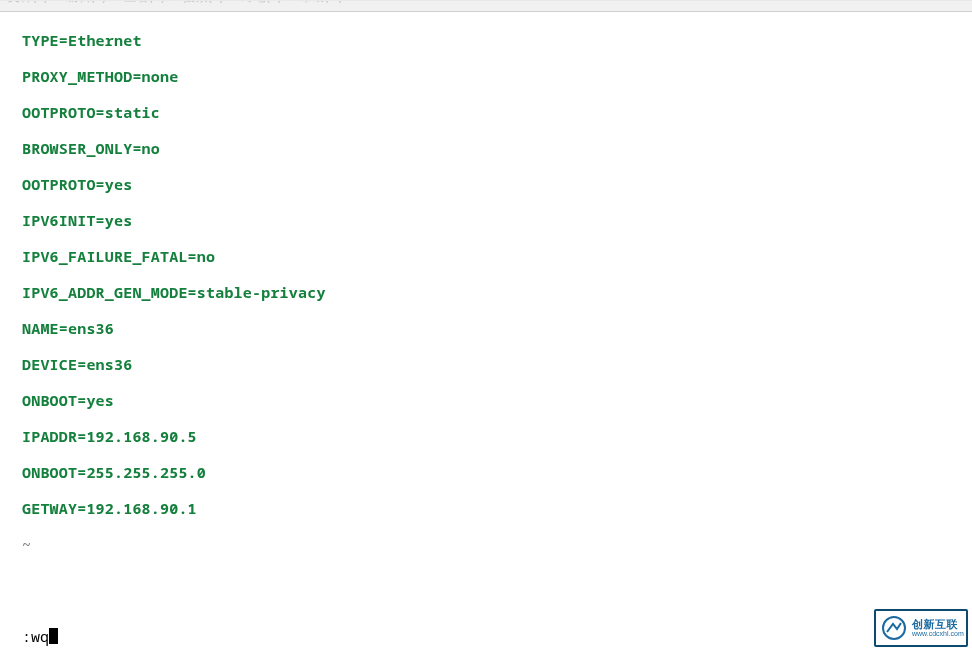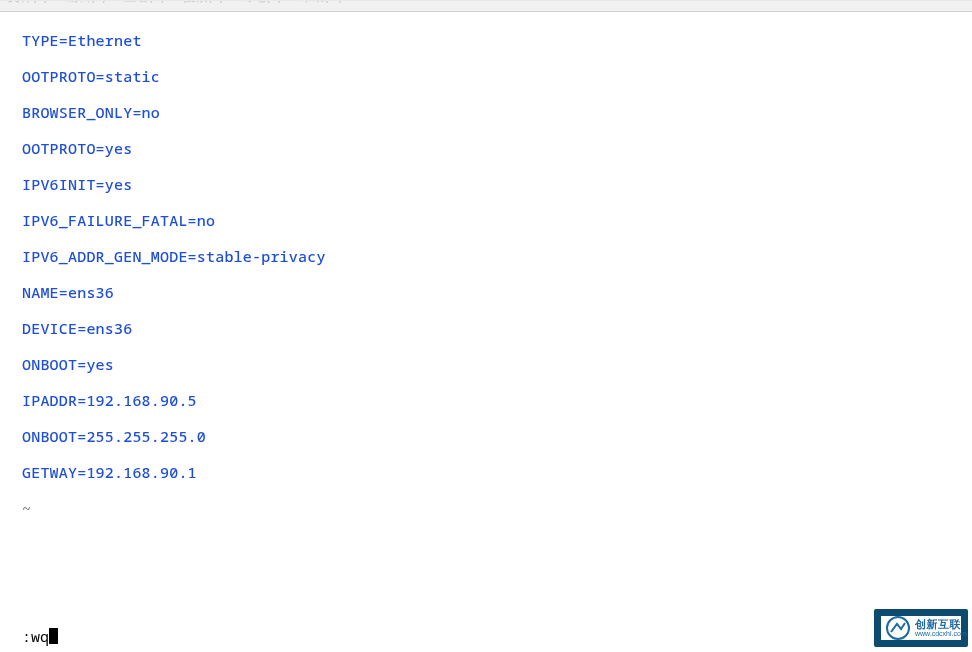--- a/index.html
+++ b/index.html
@@ -28,21 +28,21 @@
   }
 
   .term {
     padding: 1px 0 0 22px;
     line-height: 18px;
     font-size: 15px;
     letter-spacing: 0.2px;
     white-space: pre;
     font-weight: 500;
   }
-  .tl { color: #1d4ed8; }
+  .tl { color: #15803d; font-weight: bold; }
   .tilde { color: #7f7f7f; }
 
   .cmdline {
     position: absolute;
     left: 22px;
     top: 627px;
     line-height: 18px;
     font-size: 15px;
     color: #000;
     display: flex;
@@ -57,21 +57,21 @@
     vertical-align: text-bottom;
   }
 
   .watermark {
     position: absolute;
     right: 4px;
     bottom: 5px;
     width: 94px;
     height: 38px;
     background: #fff;
-    border: 7px solid #0c4a6e;
+    border: 2px solid #0c4a6e;
     border-radius: 2px;
     display: flex;
     align-items: center;
     font-family: "Arial", sans-serif;
     box-shadow: 0 0 2px rgba(0,0,0,0.05);
   }
   .watermark .logo {
     width: 28px; height: 28px; margin-left: 4px;
     display: flex; align-items: center; justify-content: center;
   }
@@ -89,20 +89,21 @@
   <span class="mi">文件(F)</span>
   <span class="mi">编辑(E)</span>
   <span class="mi">查看(V)</span>
   <span class="mi">搜索(S)</span>
   <span class="mi">终端(T)</span>
   <span class="mi">帮助(H)</span>
 </div>
 
 <div class="term">
 <div class="tl">TYPE=Ethernet</div>
+<div class="tl">PROXY_METHOD=none</div>
 <div class="tl">OOTPROTO=static</div>
 <div class="tl">BROWSER_ONLY=no</div>
 <div class="tl">OOTPROTO=yes</div>
 <div class="tl">IPV6INIT=yes</div>
 <div class="tl">IPV6_FAILURE_FATAL=no</div>
 <div class="tl">IPV6_ADDR_GEN_MODE=stable-privacy</div>
 <div class="tl">NAME=ens36</div>
 <div class="tl">DEVICE=ens36</div>
 <div class="tl">ONBOOT=yes</div>
 <div class="tl">IPADDR=192.168.90.5</div>

